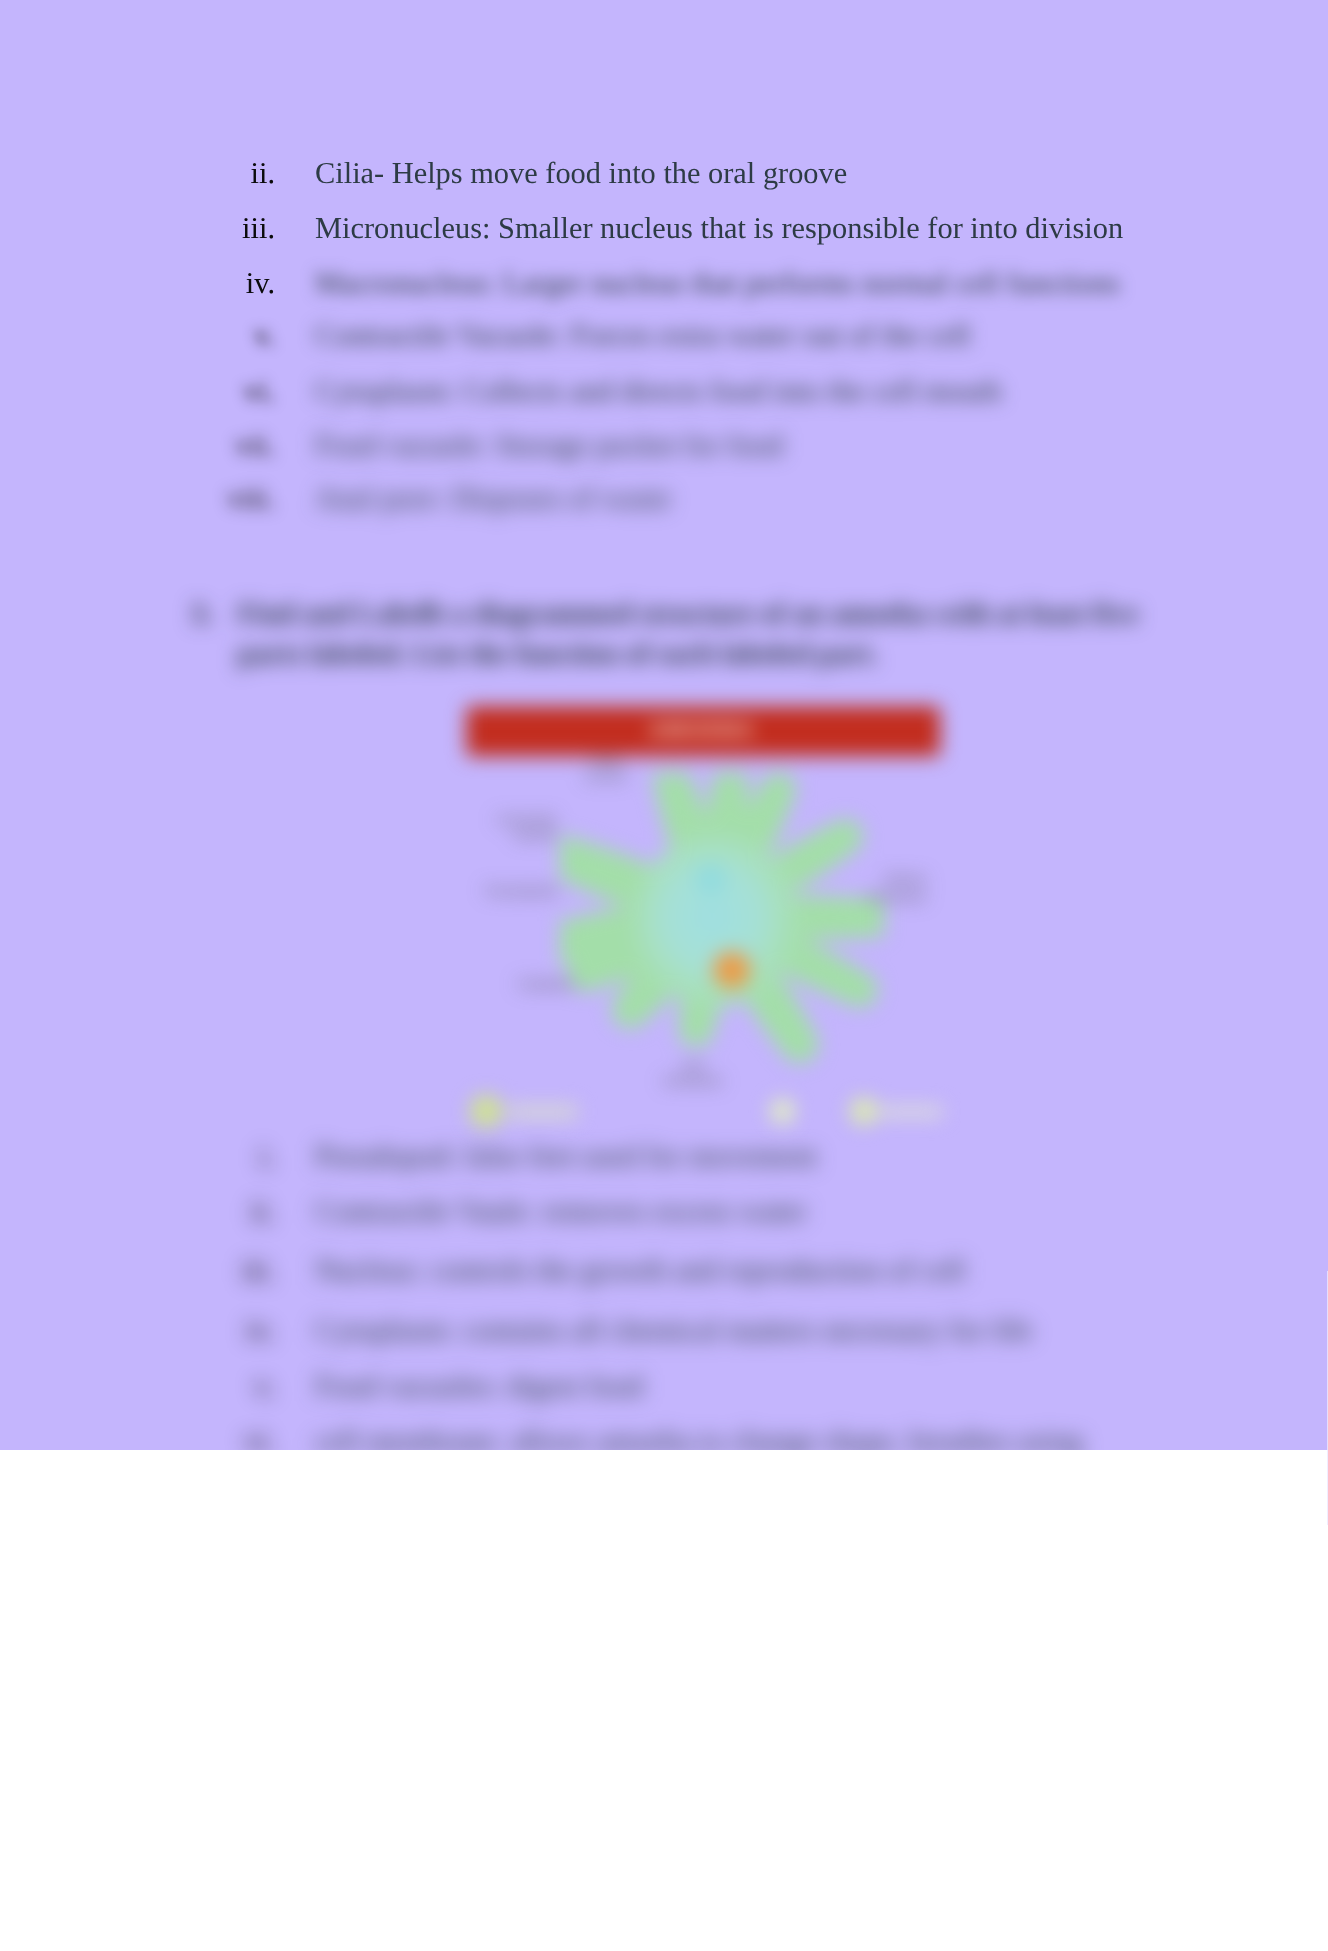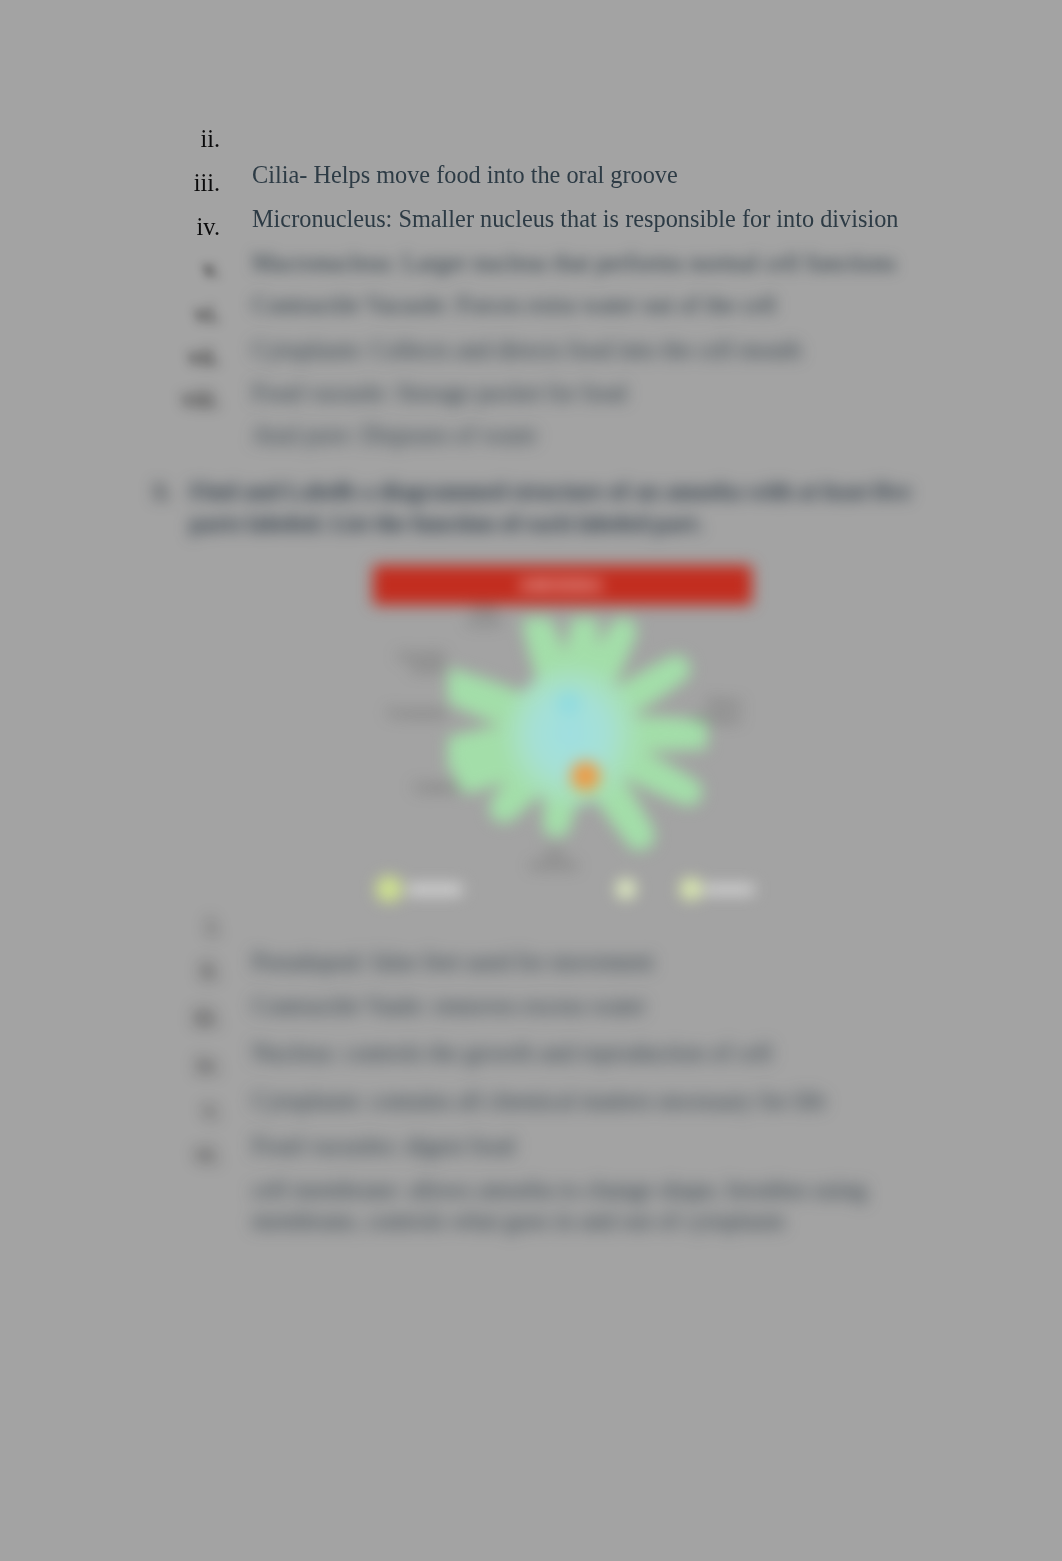--- a/index.html
+++ b/index.html
@@ -1,20 +1,20 @@
 <!DOCTYPE html>
 <html><head>
 <meta charset="utf-8">
 <style>
   html,body{margin:0;padding:0;background:#ffffff;}
   body{width:1062px;height:1561px;font-family:"Liberation Serif",serif;overflow:hidden;}
-  .page{position:relative;width:1062px;height:1561px;background:#a3a3a3;overflow:hidden;}
+  .page{position:relative;width:1062px;height:1160px;background:#c4b5fd;overflow:hidden;}
   .row{position:absolute;left:0;width:1062px;}
   .num{position:absolute;left:100px;width:120px;text-align:right;color:#0b0b0c;font-size:24.3px;}
-  .txt{position:absolute;left:252px;color:#2d3b45;font-size:24.3px;white-space:nowrap;margin-top:36px;}
+  .txt{position:absolute;left:252px;color:#2d3b45;font-size:24.3px;white-space:nowrap;}
   .qblock{position:absolute;left:0;top:478px;width:1062px;filter:blur(7.5px);}
   .qnum{position:absolute;left:130px;top:0;width:40px;text-align:right;font-weight:bold;font-size:23.3px;color:#16202a;}
   .qtxt{position:absolute;left:190px;font-weight:bold;font-size:23.3px;color:#253340;white-space:nowrap;}
   .figure{position:absolute;left:366px;top:556px;width:392px;height:362px;filter:blur(7.5px);}
   .banner{position:absolute;left:7px;top:9px;width:379px;height:40px;line-height:40px;
           background:#c22d1f;border-radius:4px;color:#ffffff;text-align:center;
           font-family:"Liberation Sans",sans-serif;font-weight:bold;font-size:15px;letter-spacing:3px;}
   .flabel{position:absolute;font-family:"Liberation Sans",sans-serif;color:#4f4f4f;font-size:10px;
           white-space:pre-line;line-height:12px;}
   .figfooter{position:absolute;left:0;top:303px;width:392px;height:52px;}

